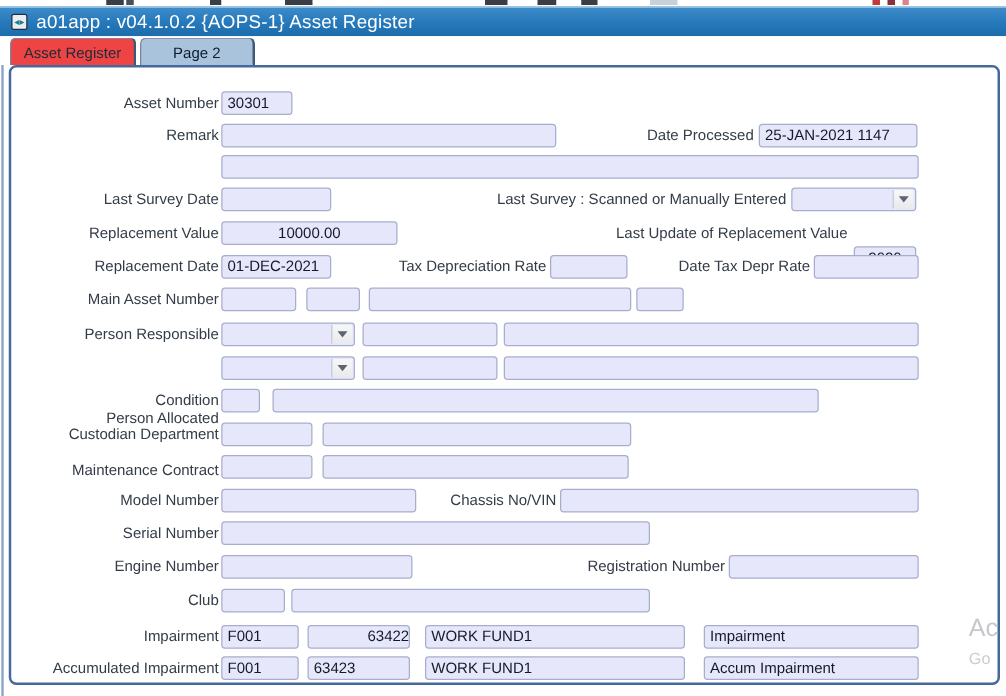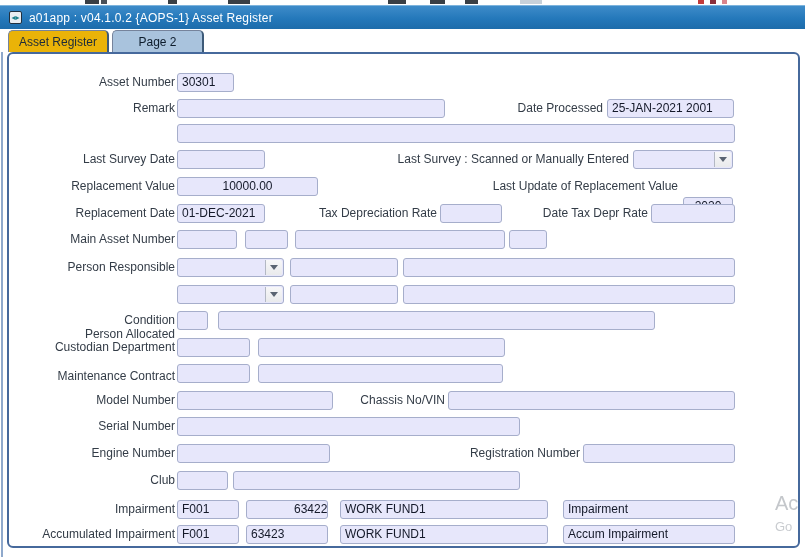--- a/index.html
+++ b/index.html
@@ -21,35 +21,35 @@
     box-sizing:border-box;
     display:flex;align-items:center;
   }
   #titlebar .win-icon{
     width:13px;height:13px;margin-left:9px;margin-right:7px;
     background:#e8edf2;border:1px solid #20303f;border-radius:2px;
     box-sizing:border-box;position:relative;
     font-size:8px;line-height:11px;text-align:center;color:#1b7f8a;
   }
   #titlebar .title-text{
-    color:#ffffff;font-size:12px;letter-spacing:.2px;
+    color:#ffffff;font-size:15px;letter-spacing:.2px;
   }
 
   
   #tabstrip{position:absolute;left:0;top:29px;width:805px;height:23px;background:#ffffff;}
   .tab{
     position:absolute;top:1px;height:22px;box-sizing:border-box;
     border:1px solid #76839b;border-bottom:none;
     border-right:2px solid #3d5a78;
     border-radius:5px 5px 0 0;
     font-size:12px;color:#1c2b3a;
     display:flex;align-items:center;justify-content:center;
     cursor:default;
   }
-  .tab.inactive{background:#eab308;}
+  .tab.inactive{background:#ef4444;}
   .tab.active{background:#a9c3dd;color:#0d1c2c;}
 
   
   #panel{
     position:absolute;left:7px;top:52px;width:793px;height:496px;
     background:#ffffff;border:2px solid #46699c;border-radius:6px;
     box-sizing:border-box;
   }
   #outer-left-edge{
     position:absolute;left:1px;top:29px;width:2px;height:528px;background:#8fa9cc;
@@ -117,21 +117,21 @@
 </div>
 
 <div id="panel"></div>
 
 <div class="lbl" style="left:5px;top:73px;width:170px;">Asset Number</div>
 <div class="fld" style="left:177px;top:73px;width:57px;">30301</div>
 
 <div class="lbl" style="left:5px;top:99px;width:170px;">Remark</div>
 <div class="fld" style="left:177px;top:99px;width:268px;"></div>
 <div class="lbl" style="left:455px;top:99px;width:148px;">Date Processed</div>
-<div class="fld" style="left:607px;top:99px;width:127px;">25-JAN-2021 2001</div>
+<div class="fld" style="left:607px;top:99px;width:127px;">25-JAN-2021 1147</div>
 
 <div class="fld" style="left:177px;top:124px;width:558px;"></div>
 
 <div class="lbl" style="left:5px;top:150px;width:170px;">Last Survey Date</div>
 <div class="fld" style="left:177px;top:150px;width:88px;"></div>
 <div class="lbl" style="left:315px;top:150px;width:314px;">Last Survey  : Scanned or Manually Entered</div>
 <div class="fld combo" style="left:633px;top:150px;width:100px;">
   <span></span>
   <span class="combo-btn">
       <span class="combo-arrow"></span>

